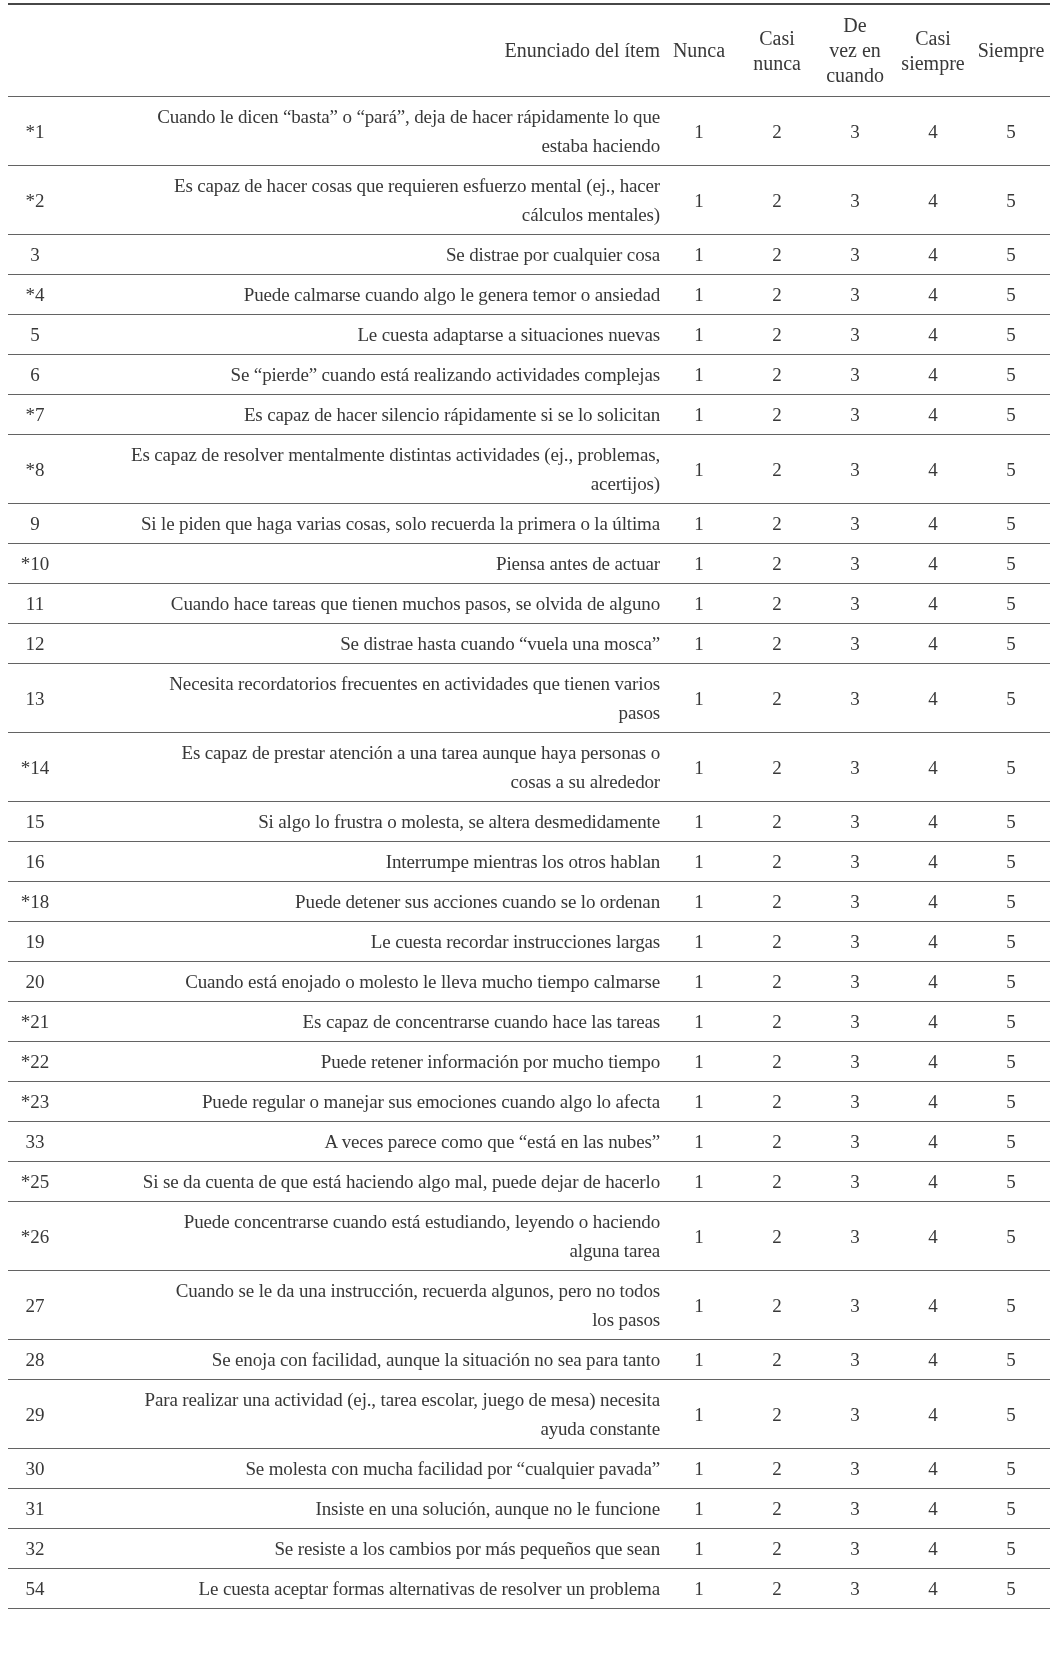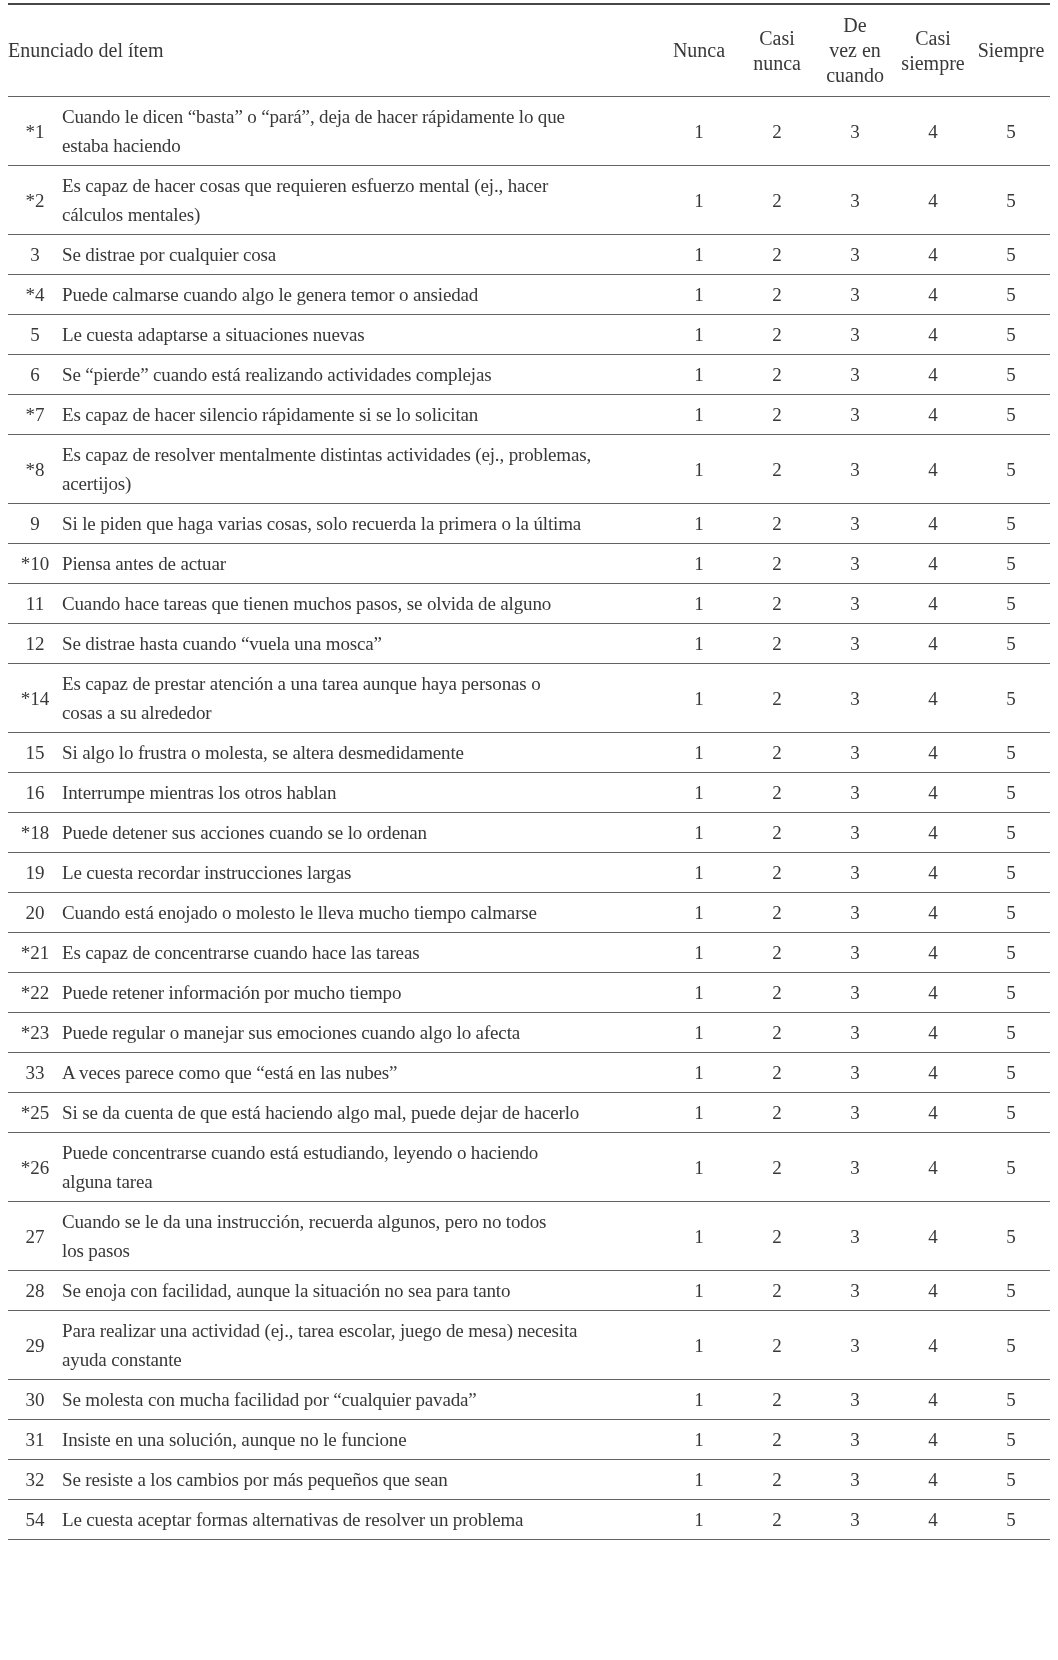--- a/index.html
+++ b/index.html
@@ -29,38 +29,38 @@
     font-weight: normal;
     font-size: 20px;
     line-height: 25px;
     text-align: center;
     vertical-align: middle;
     white-space: pre-line;
     padding: 8px 0;
     border-bottom: 1px solid #636363;
   }
   thead th.item-head {
-    text-align: left;
+    text-align: right;
   }
   tbody td {
     border-bottom: 1px solid #636363;
     vertical-align: middle;
     padding: 5px 0;
   }
   td.num {
     text-align: center;
     font-size: 19px;
     line-height: 29px;
   }
   td.txt {
     font-size: 19px;
     line-height: 29px;
     letter-spacing: -0.15px;
     white-space: pre-line;
-    text-align: left;
+    text-align: right;
     padding-left: 0;
   }
   td.rate {
     text-align: center;
     font-size: 19px;
     line-height: 29px;
   }
 </style>
 </head>
 <body>
@@ -206,20 +206,30 @@
   <tr>
     <td class="num">12</td>
     <td class="txt">Se distrae hasta cuando “vuela una mosca”</td>
     <td class="rate">1</td>
     <td class="rate">2</td>
     <td class="rate">3</td>
     <td class="rate">4</td>
     <td class="rate">5</td>
   </tr>
 
+  <tr>
+    <td class="num">13</td>
+    <td class="txt">Necesita recordatorios frecuentes en actividades que tienen varios
+pasos</td>
+    <td class="rate">1</td>
+    <td class="rate">2</td>
+    <td class="rate">3</td>
+    <td class="rate">4</td>
+    <td class="rate">5</td>
+  </tr>
 
   <tr>
     <td class="num">*14</td>
     <td class="txt">Es capaz de prestar atención a una tarea aunque haya personas o
 cosas a su alrededor</td>
     <td class="rate">1</td>
     <td class="rate">2</td>
     <td class="rate">3</td>
     <td class="rate">4</td>
     <td class="rate">5</td>

